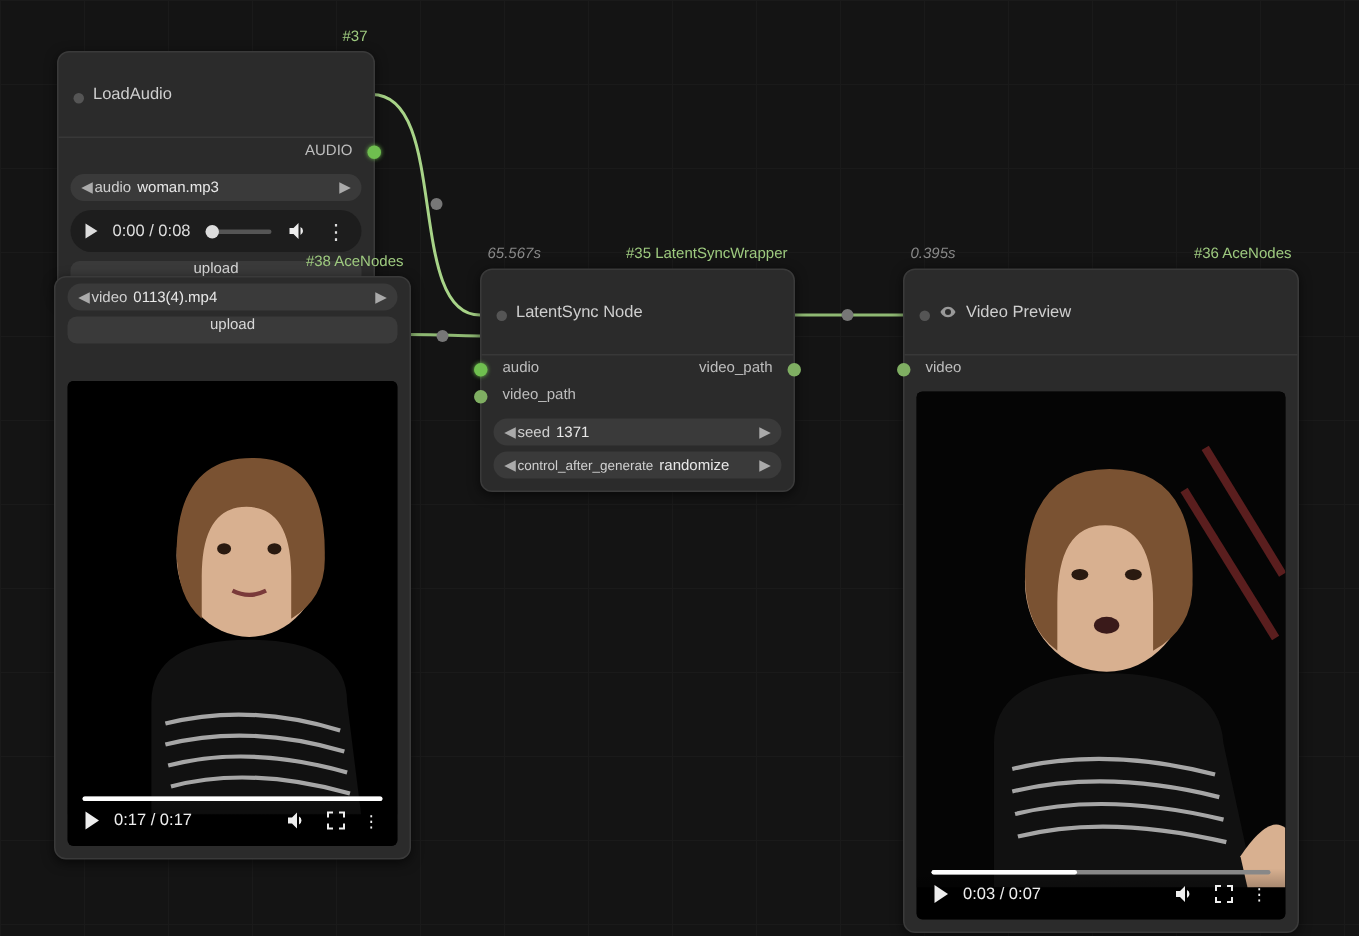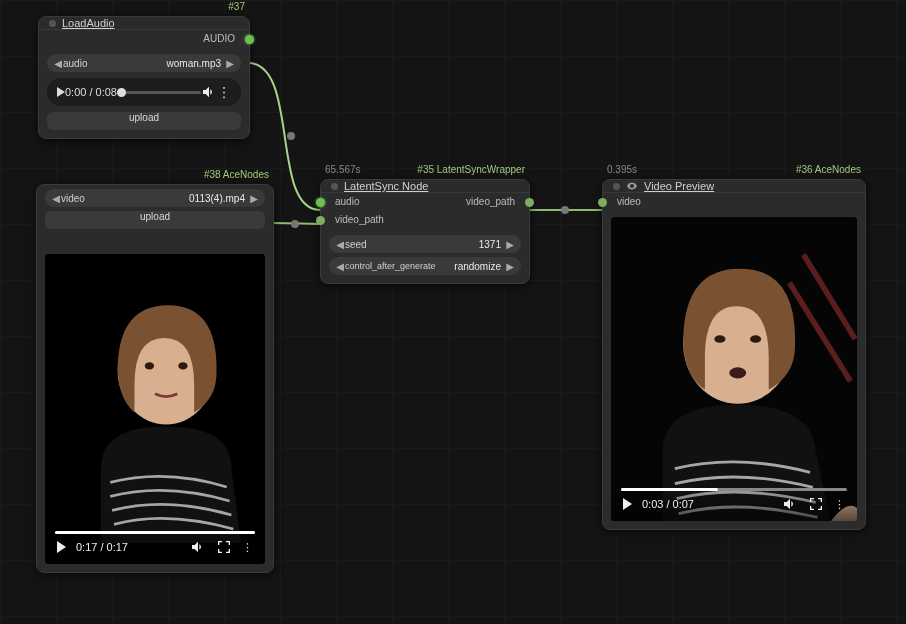--- a/index.html
+++ b/index.html
@@ -1,40 +1,40 @@
 <!DOCTYPE html>
 <html><head>
 <meta charset="utf-8">
 <style>
   html,body{margin:0;padding:0;width:906px;height:624px;background:#141414;font-family:Arial,Helvetica,sans-serif;color:#c7c7c7;font-size:11px;overflow:hidden;}
   
   .bg{position:absolute;inset:0;background-image:linear-gradient(#1a1a1a 1px,transparent 1px),linear-gradient(90deg,#1a1a1a 1px,transparent 1px);background-size:56px 56px;}
   svg.wires{position:absolute;top:0;left:0;width:906px;height:624px;pointer-events:none;}
   .node{position:absolute;background:#2b2b2b;border:1px solid #3a3a3a;border-radius:8px;box-shadow:0 2px 8px rgba(0,0,0,.6);}
   .tag{position:absolute;top:-16px;right:4px;color:#9eca7f;font-size:10px;white-space:nowrap;}
-  .tag-left{right:auto;left:4px;color:#888;}
-  .title{display:flex;align-items:center;gap:6px;padding:0 10px;font-size:11px;color:#cfcfcf;border-bottom:1px solid #383838;text-decoration:underline;}
+  .tag-left{right:auto;left:4px;color:#888;font-style:italic;}
+  .title{display:flex;align-items:flex-end;gap:6px;padding:22px 10px;font-size:11px;color:#cfcfcf;border-bottom:1px solid #383838;}
   .title .dot{width:7px;height:7px;border-radius:50%;background:#555;}
   .title .eye{width:12px;height:12px;display:inline-block;}
   .slotrow{position:relative;height:16px;margin:2px 0;}
   .slot-label{position:absolute;font-size:10px;color:#bdbdbd;top:1px;}
   .slot-label.right{right:14px;text-align:right;}
   .slot-label.left{left:14px;}
   .port{position:absolute;width:9px;height:9px;border-radius:50%;top:3px;}
   .port.out{right:-5px;}
   .port.in{left:-5px;}
   .port.green{background:#6fbf4f;box-shadow:0 0 3px #6fbf4f;}
   .port.str{background:#7fae62;}
   .widgets{padding:4px 8px 8px 8px;display:flex;flex-direction:column;gap:4px;}
   .pill{display:flex;align-items:center;justify-content:space-between;background:#3a3a3a;border-radius:10px;height:18px;padding:0 6px;font-size:10px;color:#d8d8d8;}
   .pill .arrow{width:10px;text-align:center;color:#aaa;cursor:pointer;user-select:none;}
   .pill .name{flex:0 0 auto;color:#cfcfcf;}
-  .pill .value{flex:1;text-align:right;color:#e8e8e8;padding:0 4px;}
+  .pill .value{flex:1;text-align:left;color:#e8e8e8;padding:0 4px;}
   .btn{background:#3a3a3a;border-radius:6px;height:18px;display:flex;align-items:flex-start;justify-content:center;font-size:10px;color:#d8d8d8;cursor:pointer;}
-  .audio-player{background:#1d1d1d;border-radius:18px;height:28px;margin:2px 0;display:flex;align-items:center;padding:0 10px;color:#ddd;}
+  .audio-player{background:#1d1d1d;border-radius:18px;height:28px;margin:2px 0;display:flex;align-items:center;gap:10px;padding:0 10px;color:#ddd;}
   .audio-player .play{width:0;height:0;border-left:8px solid #ddd;border-top:5px solid transparent;border-bottom:5px solid transparent;cursor:pointer;}
   .audio-player .track{flex:1;height:3px;background:#555;border-radius:2px;position:relative;}
   .audio-player .track::before{content:'';position:absolute;left:0;top:-3px;width:9px;height:9px;border-radius:50%;background:#ddd;}
   .audio-player .menu{font-size:14px;cursor:pointer;}
   .video{position:relative;background:#000;border-radius:4px;overflow:hidden;}
   .video .face{position:absolute;inset:0;}
   .vcontrols{position:absolute;left:0;right:0;bottom:0;height:34px;display:flex;align-items:center;gap:10px;padding:0 12px;background:linear-gradient(transparent,rgba(0,0,0,.6));color:#eee;font-size:11px;}
   .vcontrols .play{width:0;height:0;border-left:9px solid #eee;border-top:6px solid transparent;border-bottom:6px solid transparent;cursor:pointer;}
   .vcontrols .bar{position:absolute;left:10px;right:10px;bottom:30px;height:3px;background:#888;border-radius:2px;}
   .vcontrols .bar .fill{height:100%;background:#fff;border-radius:2px;}
@@ -51,21 +51,21 @@
 
   <path d="M 248 63 C 300 63, 270 210, 320 210" stroke="#a8d488" stroke-width="2" fill="none"></path>
 
   <path d="M 272 223 C 300 223, 300 224, 320 224" stroke="#8fb973" stroke-width="2" fill="none"></path>
   <circle cx="295" cy="224" r="4" fill="#777"></circle>
 
   <path d="M 528 210 C 565 210, 565 210, 602 210" stroke="#8fb973" stroke-width="2" fill="none"></path>
   <circle cx="565" cy="210" r="4" fill="#777"></circle>
 </svg>
 
-<div class="node" style="left:38px;top:16px;width:210px;">
+<div class="node" style="left:38px;top:34px;width:210px;">
   <div class="tag">#37</div>
   <div class="title">
     <span class="dot"></span>
     <span>LoadAudio</span>
   </div>
   <div class="slotrow">
     <span class="slot-label right">AUDIO</span>
     <span class="port out green"></span>
   </div>
   <div class="widgets">
@@ -178,21 +178,21 @@
     <svg class="eye eye-svg" viewBox="0 0 24 24">
         <path d="M12 5c-7 0-10 7-10 7s3 7 10 7 10-7 10-7-3-7-10-7zm0 11a4 4 0 1 1 0-8 4 4 0 0 1 0 8z"></path>
       </svg>
     <span>Video Preview</span>
   </div>
   <div class="slotrow">
     <span class="port in str"></span>
     <span class="slot-label left">video</span>
   </div>
   <div class="widgets">
-    <div class="video" style="height:304px;">
+    <div class="video" style="height:352px;">
       <svg class="face" viewBox="0 0 262 352">
         <rect width="262" height="352" fill="#050505"></rect>
         <line x1="205" y1="40" x2="260" y2="130" stroke="#5a1e1e" stroke-width="6"></line>
         <line x1="190" y1="70" x2="255" y2="175" stroke="#5a1e1e" stroke-width="6"></line>
         <ellipse cx="135" cy="135" rx="58" ry="64" fill="#d8b090"></ellipse>
         <path d="M77 130 Q78 55 137 55 Q198 55 196 135 Q197 168 168 184 L168 150 Q168 95 134 95 Q100 95 100 150 L100 184 Q77 168 77 130Z" fill="#7a5232"></path>
         <ellipse cx="116" cy="130" rx="6" ry="4" fill="#2a1a10"></ellipse>
         <ellipse cx="154" cy="130" rx="6" ry="4" fill="#2a1a10"></ellipse>
         <ellipse cx="135" cy="166" rx="9" ry="6" fill="#3a1a1a"></ellipse>
         <path d="M55 352 L55 250 Q55 200 135 200 Q215 200 218 250 L240 352 Z" fill="#111"></path>

